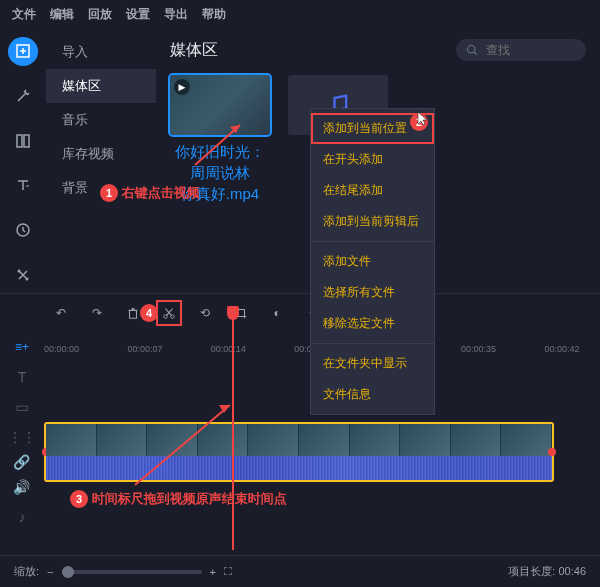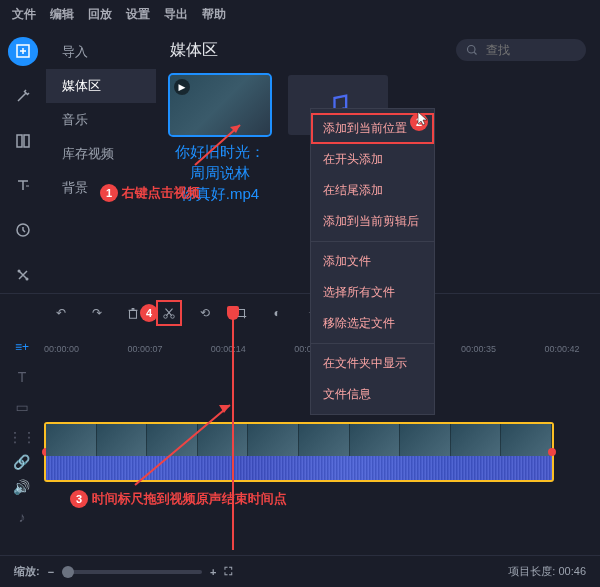--- a/index.html
+++ b/index.html
@@ -26,21 +26,21 @@
 .thumbs { display: flex; gap: 18px; }
 .thumb { width: 100px; }
 .thumb-img { width: 100px; height: 60px; border-radius: 3px; position: relative; }
 .thumb-img.selected { outline: 2px solid #1e90ff; }
 .thumb-img.video { background: linear-gradient(135deg, #2a4a5a 0%, #3a5a6a 50%, #2a3a4a 100%); }
 .thumb-img.audio { background: #2a2e3e; display: flex; align-items: center; justify-content: center; }
 .play-badge { position: absolute; top: 4px; left: 4px; width: 16px; height: 16px; background: rgba(0,0,0,.5); border-radius: 50%; display: flex; align-items: center; justify-content: center; color: #fff; font-size: 9px; }
 .thumb-label { color: #1e90ff; font-size: 15px; text-align: center; margin-top: 6px; line-height: 1.4; }
 
 .context-menu { position: absolute; left: 310px; top: 108px; width: 125px; background: #2a2e3e; border: 1px solid #3a3e4e; z-index: 20; padding: 4px 0; }
-.ctx-item { padding: 7px 12px; font-size: 12px; color: #fca5a5; cursor: pointer; position: relative; }
+.ctx-item { padding: 7px 12px; font-size: 12px; color: #eab308; cursor: pointer; position: relative; }
 .ctx-item.highlighted { outline: 2px solid #ef4444; outline-offset: -2px; }
 .ctx-sep { height: 1px; background: #3a3e4e; margin: 4px 0; }
 
 .badge { display: inline-flex; width: 18px; height: 18px; background: #ef4444; color: #fff; border-radius: 50%; align-items: center; justify-content: center; font-size: 11px; font-weight: bold; }
 .badge-abs { position: absolute; z-index: 25; }
 
 .annotation { position: absolute; color: #ef4444; font-size: 13px; font-weight: bold; z-index: 15; }
 .arrow-line { position: absolute; z-index: 14; }
 
 .timeline-tools { display: flex; align-items: center; gap: 14px; padding: 8px 50px; border-top: 1px solid #2a2e3e; margin-top: 4px; }
@@ -266,21 +266,21 @@
   <div class="track-row"></div>
 </div>
 
 <svg class="arrow-line" style="left:130px; top:400px;" width="110" height="90">
     <path d="M5 85 L100 5" stroke="#ef4444" stroke-width="2" fill="none"></path>
     <path d="M100 5 l-11 0 l5 8 z" fill="#ef4444"></path>
   </svg>
 <div class="annotation" style="left:70px; top:490px;"><span class="badge">3</span> <span>时间标尺拖到视频原声结束时间点</span></div>
 
 <div class="footer">
-  <div style="display:flex; align-items:center; gap:8px;font-weight:bold;">
+  <div style="display:flex; align-items:center; gap:8px;">
     <span>缩放:</span>
     <span>−</span>
     <div class="zoom-slider"></div>
     <span>+</span>
     <span>⛶</span>
   </div>
   <div>
     <span>项目长度:</span>
     <span>00:46</span>
   </div>

